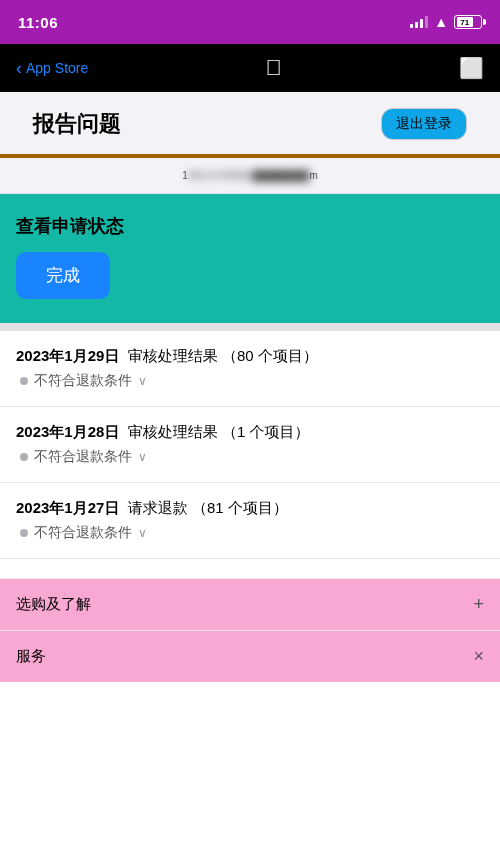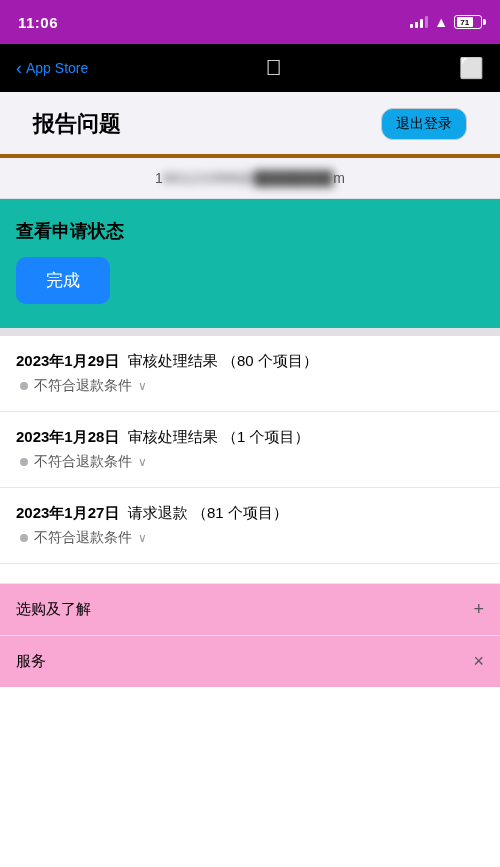--- a/index.html
+++ b/index.html
@@ -91,21 +91,21 @@
       font-size: 14px;
       color: #000;
       cursor: pointer;
     }
 
     
     .email-banner {
       background: #f2f2f7;
       padding: 12px 16px;
       text-align: center;
-      font-size: 14px;
+      font-size: 10px;
       color: #555;
       border-bottom: 1px solid #e0e0e5;
     }
     .email-blurred {
       display: inline-block;
       filter: blur(4px);
       user-select: none;
     }
 
     

